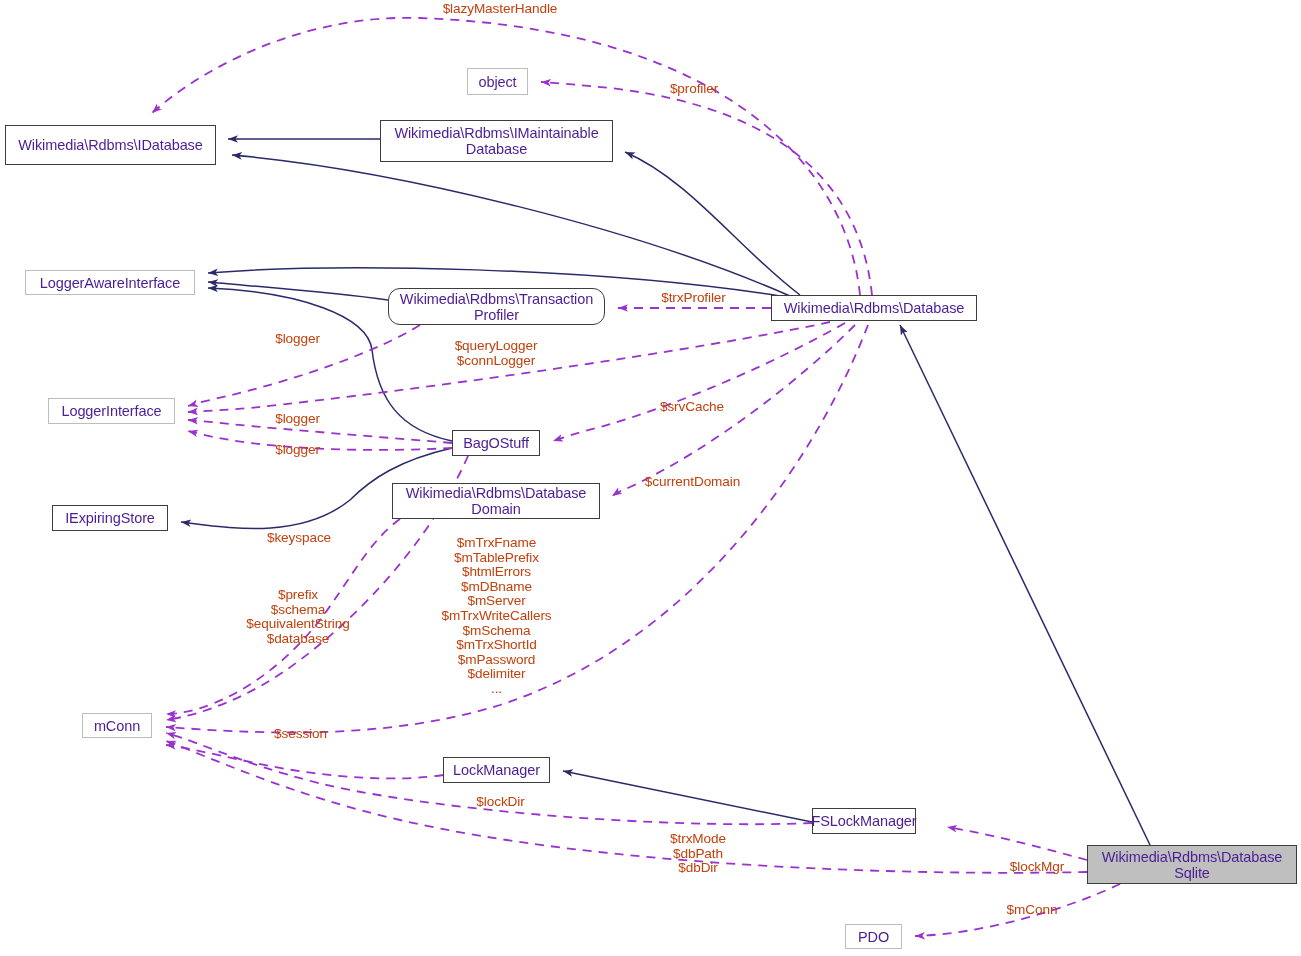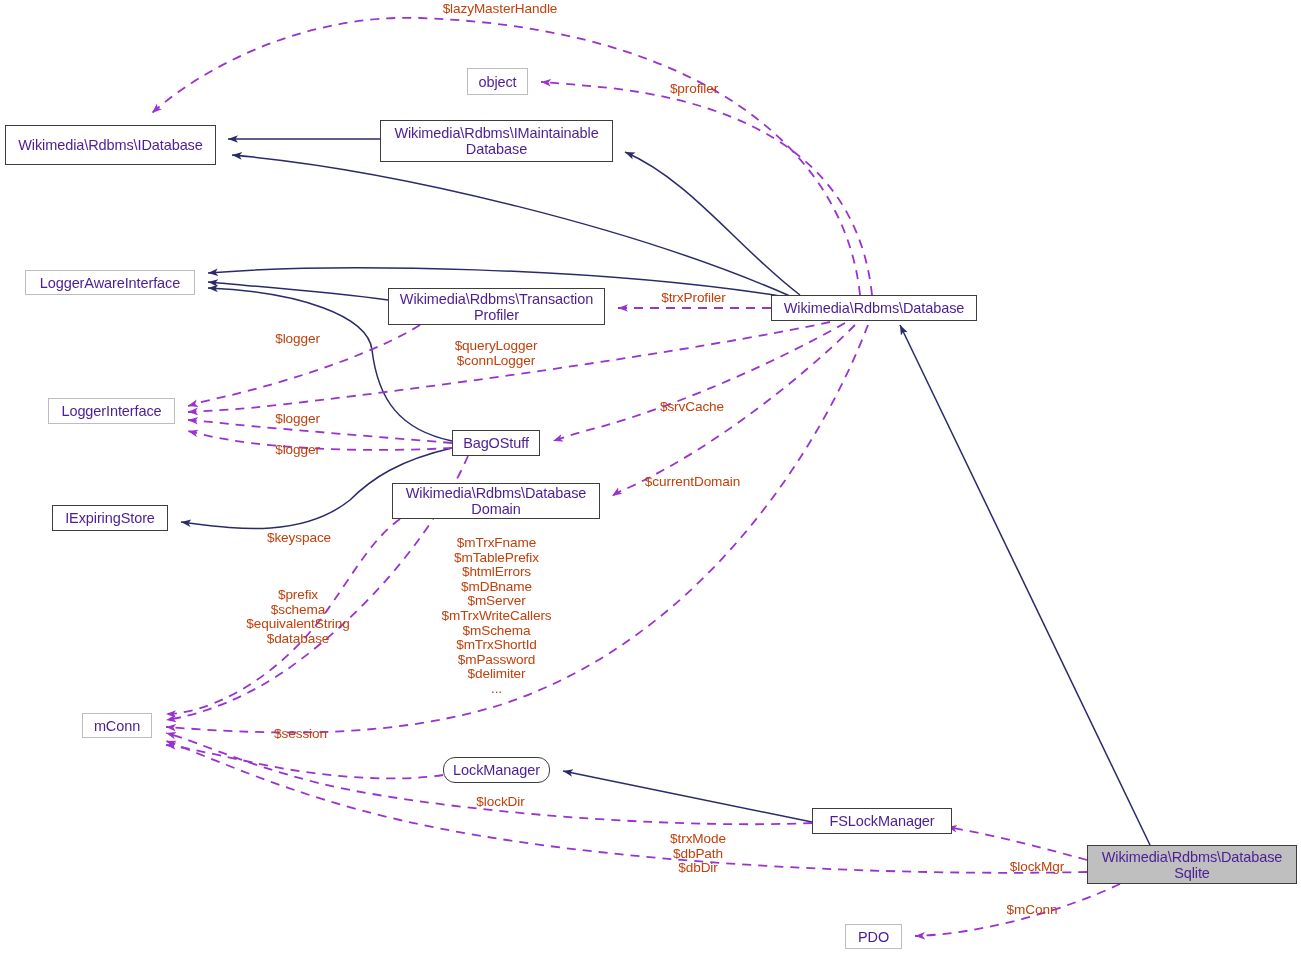--- a/index.html
+++ b/index.html
@@ -102,31 +102,31 @@
       <path d="M1120,884 C1060,912 980,934 915,936" marker-end="url(#arrow-assoc)"></path>
       <path d="M443,775 C400,782 330,778 270,766 C220,756 185,747 166,745" marker-end="url(#arrow-assoc)"></path>
     </g>
   </svg>
 
   <div class="node strong" style="left:5px;  top:125px; width:211px; height:40px;">Wikimedia\Rdbms\IDatabase</div>
   <div class="node plain" style="left:467px; top:68px;  width:61px;  height:27px;">object</div>
   <div class="node strong" style="left:380px; top:120px; width:233px; height:42px;">Wikimedia\Rdbms\IMaintainable
 Database</div>
   <div class="node plain" style="left:25px;  top:270px; width:170px; height:25px;">LoggerAwareInterface</div>
-  <div class="node strong" style="left:388px; top:288px; width:217px; height:37px;">Wikimedia\Rdbms\Transaction
+  <div class="node strong" style="left:388px; top:288px; width:217px; height:37px;border-radius:12px;">Wikimedia\Rdbms\Transaction
 Profiler</div>
   <div class="node strong" style="left:771px; top:295px; width:206px; height:26px;">Wikimedia\Rdbms\Database</div>
   <div class="node plain" style="left:48px;  top:398px; width:127px; height:26px;">LoggerInterface</div>
   <div class="node strong" style="left:452px; top:430px; width:88px;  height:26px;">BagOStuff</div>
   <div class="node strong" style="left:392px; top:483px; width:208px; height:36px;">Wikimedia\Rdbms\Database
 Domain</div>
   <div class="node strong" style="left:52px;  top:505px; width:116px; height:26px;">IExpiringStore</div>
   <div class="node plain" style="left:82px;  top:713px; width:70px;  height:25px;">mConn</div>
-  <div class="node strong" style="left:443px; top:757px; width:107px; height:26px;border-radius:12px;">LockManager</div>
-  <div class="node strong" style="left:812px; top:808px; width:140px; height:26px;">FSLockManager</div>
+  <div class="node strong" style="left:443px; top:757px; width:107px; height:26px;">LockManager</div>
+  <div class="node strong" style="left:812px; top:808px; width:104px; height:26px;">FSLockManager</div>
   <div class="node plain" style="left:845px; top:924px; width:57px;  height:25px;">PDO</div>
   <div class="node current" style="left:1087px; top:845px; width:210px; height:39px;">Wikimedia\Rdbms\Database
 Sqlite</div>
 
   <div class="edge-label" style="left:434px; top:2px;   width:132px;">$lazyMasterHandle</div>
   <div class="edge-label" style="left:660px; top:82px;  width:68px;">$profiler</div>
   <div class="edge-label" style="left:651px; top:291px; width:85px;">$trxProfiler</div>
   <div class="edge-label" style="left:269px; top:332px; width:57px;">$logger</div>
   <div class="edge-label" style="left:450px; top:339px; width:92px;">$queryLogger
 $connLogger</div>

